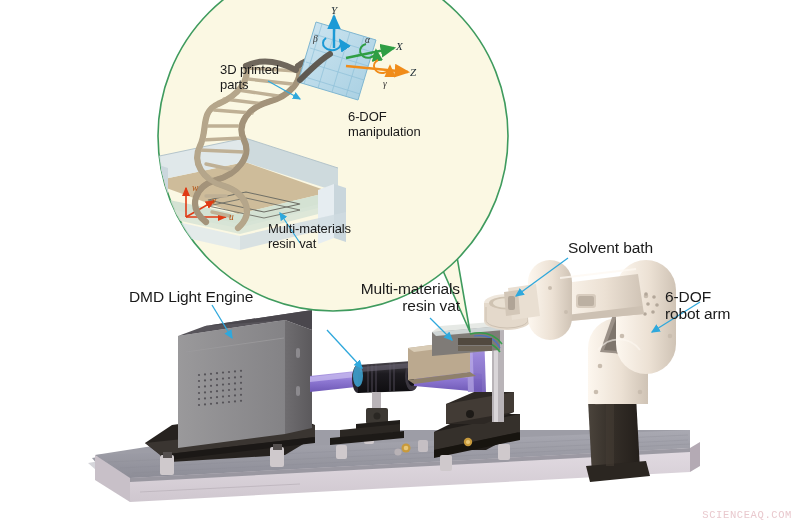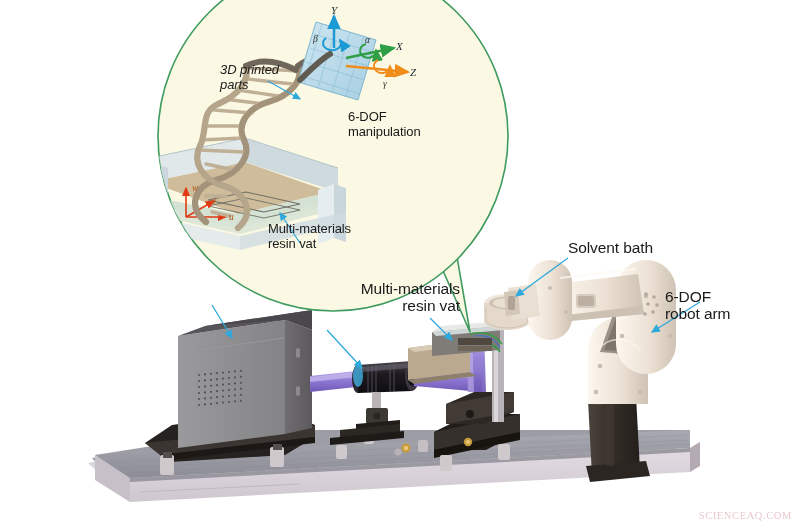--- a/index.html
+++ b/index.html
@@ -29,21 +29,21 @@
     font-style: italic;
     font-size: 11px;
   }
   .axis-lbl.small { font-size: 9.5px; }
   #watermark {
     position: absolute;
     right: 8px; bottom: 9px;
     font-size: 10.5px;
     letter-spacing: 0.6px;
     color: #e9c9ce;
-    font-family: Liberation Serif, serif;
+    font-family: Liberation Mono, monospace;
   }
 </style>
 </head>
 <body>
 
 <div id="figure">
 
   <svg width="800" height="530" viewBox="0 0 800 530">
     <defs>
       <linearGradient id="gTableTop" x1="0" y1="0" x2="0" y2="1">
@@ -481,31 +481,32 @@
       <line x1="327" y1="330" x2="362" y2="368" marker-end="url(#arwBlue)"></line>
 
       <line x1="430" y1="318" x2="452" y2="340" marker-end="url(#arwBlue)"></line>
 
       <line x1="568" y1="258" x2="516" y2="296" marker-end="url(#arwBlue)"></line>
 
       <line x1="700" y1="302" x2="652" y2="332" marker-end="url(#arwBlue)"></line>
     </g>
   </svg>
 
+  <div class="lbl lbl-main" style="left:129px; top:288px;">DMD Light Engine</div>
 
 
   <div class="lbl lbl-main" style="left:355px; top:280px; text-align:right; width:105px;">Multi-materials
 resin vat</div>
 
   <div class="lbl lbl-main" style="left:568px; top:239px;text-align:right;">Solvent bath</div>
 
   <div class="lbl lbl-main" style="left:665px; top:288px;">6-DOF
 robot arm</div>
 
-  <div class="lbl lbl-call" style="left:220px; top:63px;font-style:italic;">3D printed
+  <div class="lbl lbl-call" style="left:220px; top:63px;">3D printed
 parts</div>
 
   <div class="lbl lbl-call" style="left:348px; top:110px;">6-DOF
 manipulation</div>
 
   <div class="lbl lbl-call" style="left:268px; top:222px;">Multi-materials
 resin vat</div>
 
   <div class="axis-lbl" style="left:331px; top:4px; color:#1c2b33;">Y</div>
   <div class="axis-lbl" style="left:396px; top:40px; color:#1c2b33;">X</div>

